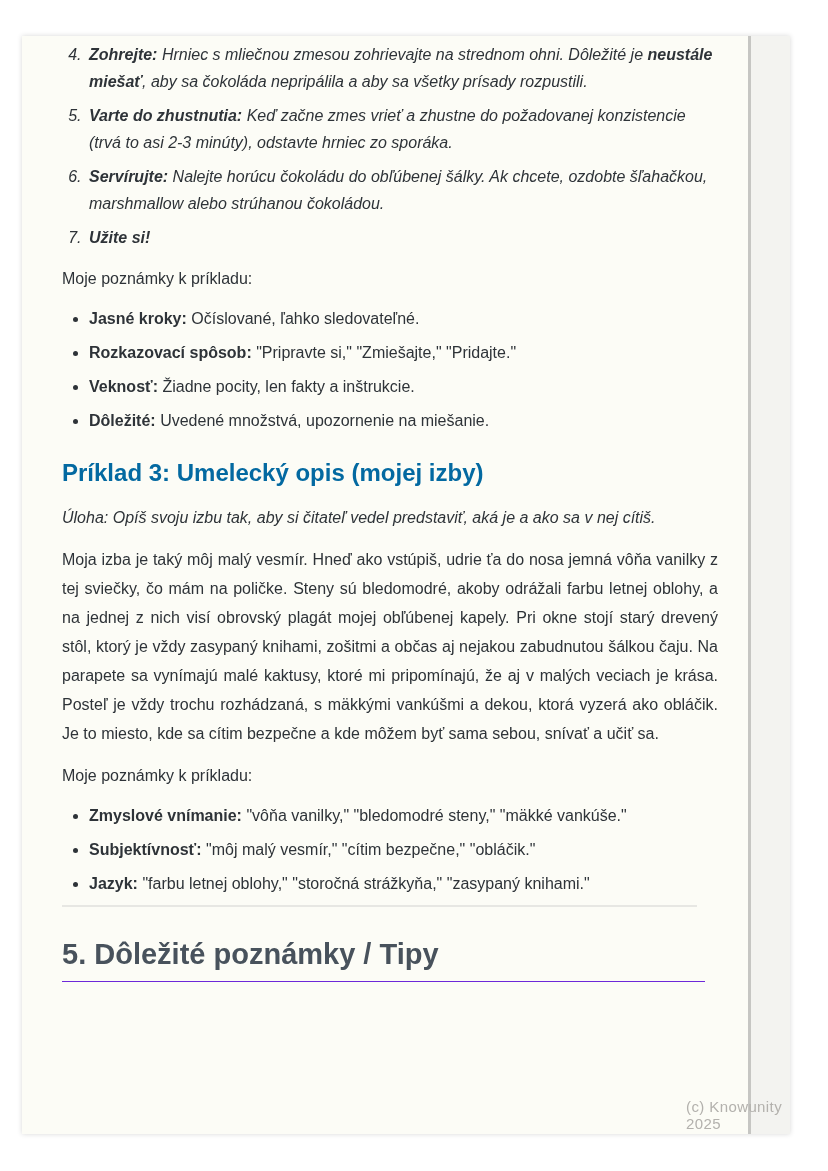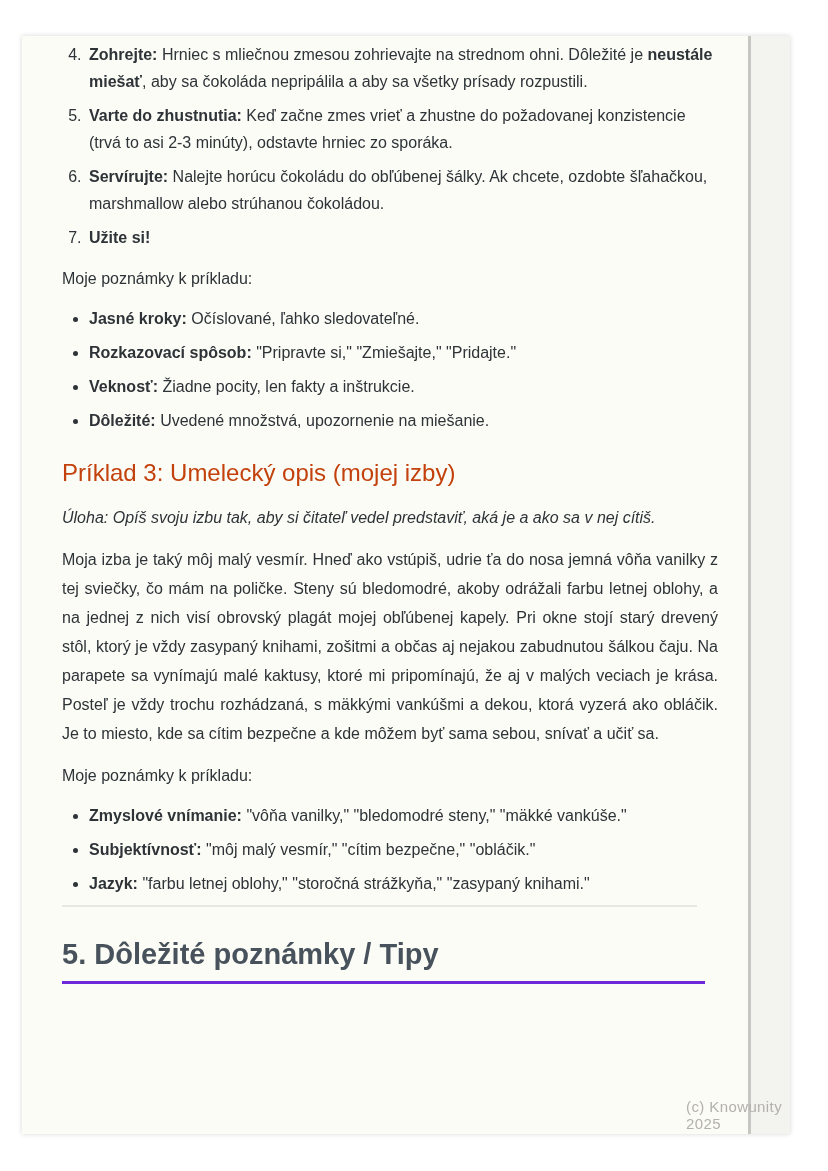--- a/index.html
+++ b/index.html
@@ -20,34 +20,34 @@
   .scroll-line{
     position:absolute;top:0;left:726px;width:3px;height:100%;
     background:#c6c6c3;
   }
   .content{
     position:absolute;left:40px;top:5px;width:656px;
     color:#2e3338;font-size:16px;line-height:27px;
   }
   .b{font-weight:bold;}
   ol.steps{margin:0 0 14px 0;padding-left:24px;}
-  ol.steps li{margin-bottom:7px;padding-left:3px;}
+  ol.steps li{margin-bottom:7px;padding-left:3px;font-style:italic;}
   ul.notes{margin:0;padding-left:27px;list-style:disc;}
   ul.notes li{margin-bottom:7px;}
   .note-intro{margin:0 0 13px 0;}
   h2.example-heading{
-    font-size:24px;line-height:30px;color:#c2410c;
-    margin:24px 0 16px 0;font-weight:normal;
+    font-size:24px;line-height:30px;color:#0369a1;
+    margin:24px 0 16px 0;font-weight:bold;
   }
   p.task{font-style:italic;margin:0 0 14px 0;}
   p.body-par{text-align:justify;line-height:29px;margin:0 0 14px 0;}
   hr.divider{border:0;border-top:2px solid #e7e7e3;margin:8px 0 0 0;width:635px;}
   h1.section-heading{
     font-size:29px;line-height:34px;color:#48525c;font-weight:bold;
-    margin:30px 0 0 0;padding-bottom:10px;border-bottom:3px solid #6d28d9;width:643px;
+    margin:30px 0 0 0;padding-bottom:10px;border-bottom:1px solid #6d28d9;width:643px;
   }
   .watermark{
     position:absolute;left:664px;top:1062px;z-index:5;
     font-size:15px;color:#b3b1ad;letter-spacing:0.4px;
   }
 </style>
 </head>
 <body>
 
 <div class="page">

